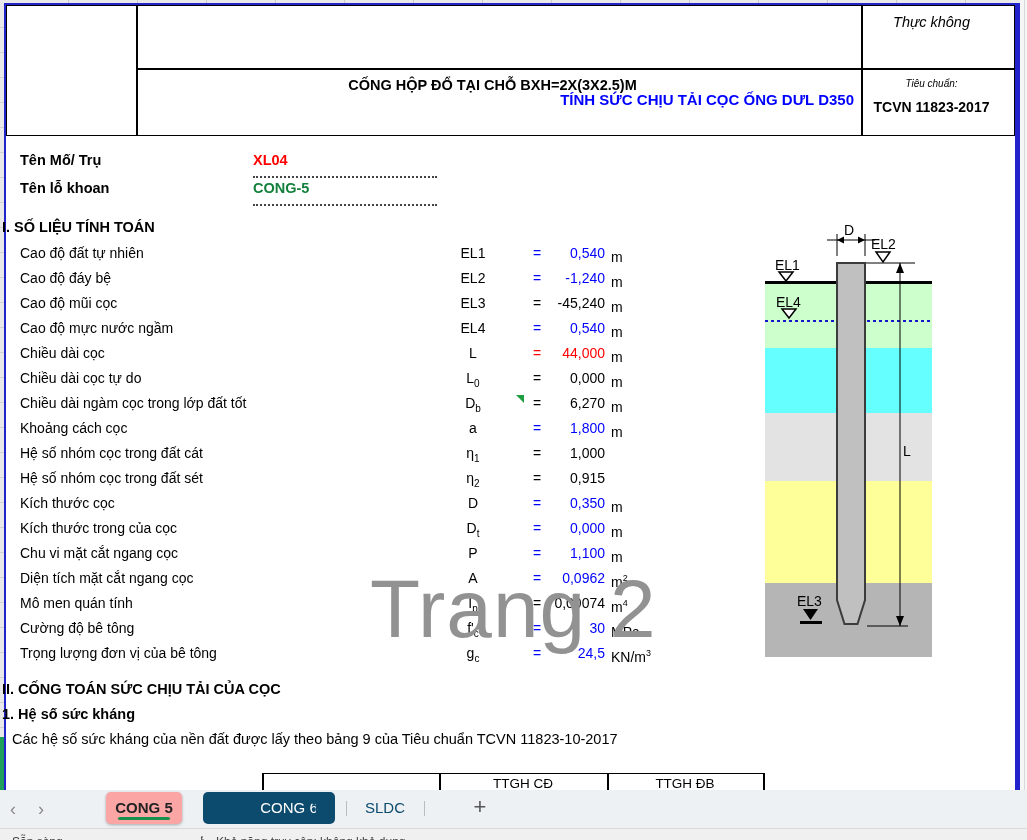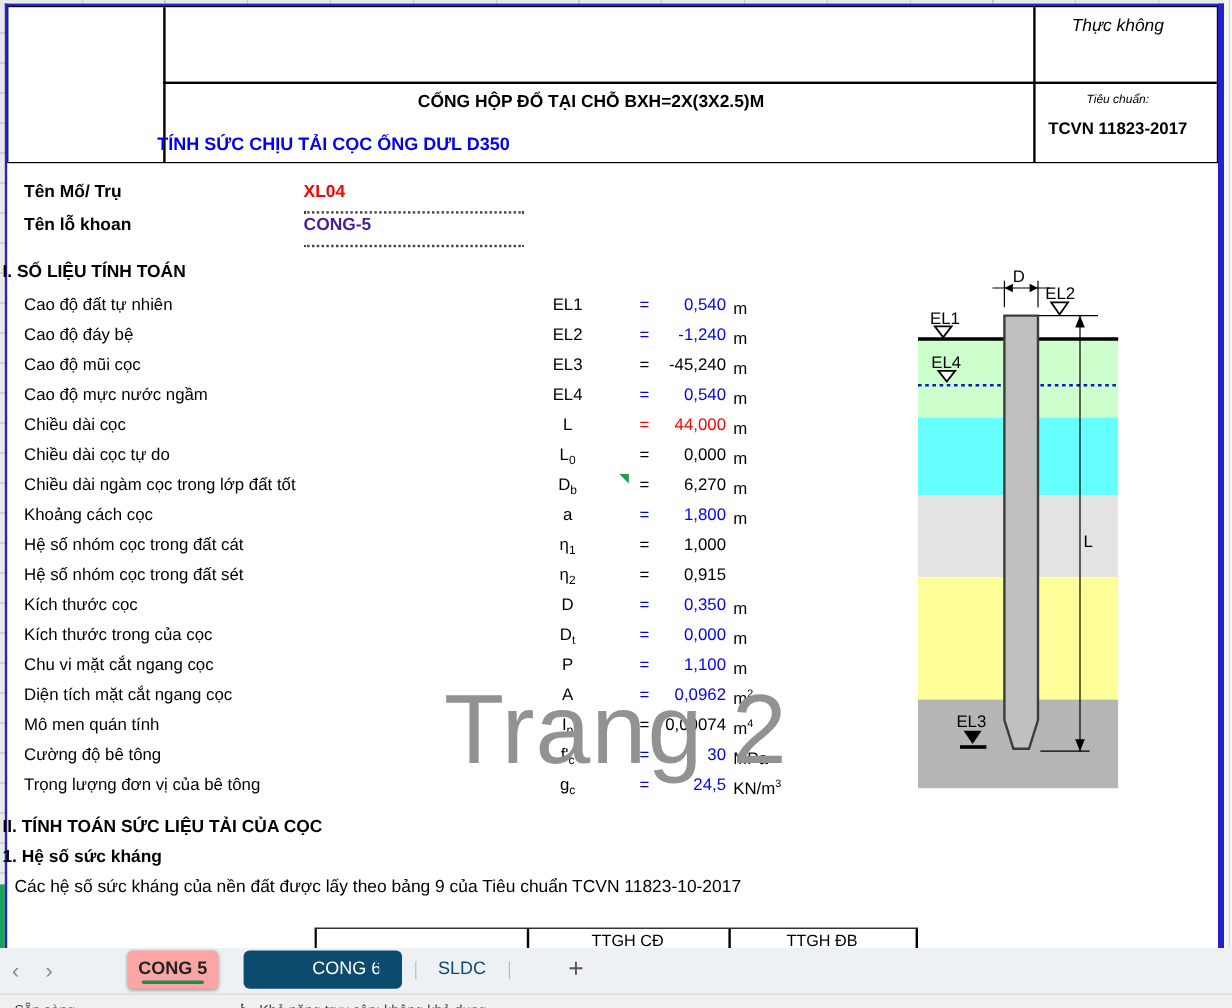--- a/index.html
+++ b/index.html
@@ -26,21 +26,21 @@
   .hdr .v2{position:absolute;left:854px;top:0;width:1.5px;height:100%;background:#000;}
   .hdr .h1{position:absolute;left:129px;top:62px;right:0;height:1.5px;background:#000;}
   .hdr-exec{position:absolute;left:856px;top:14px;width:151px;text-align:center;
     font-style:italic;font-size:14.5px;}
   .hdr-std-label{position:absolute;left:856px;top:78px;width:151px;text-align:center;
     font-style:italic;font-size:10px;}
   .hdr-std-value{position:absolute;left:856px;top:99px;width:151px;text-align:center;
     font-weight:bold;font-size:14px;}
   .title1{position:absolute;left:131px;top:77px;width:723px;text-align:center;
     font-weight:bold;font-size:14.5px;}
-  .title2{position:absolute;left:131px;top:112px;width:723px;text-align:left;
+  .title2{position:absolute;left:131px;top:91px;width:723px;text-align:right;
     font-weight:bold;font-size:15px;}
 
   
   .info-label{position:absolute;left:20px;font-weight:bold;font-size:14.5px;}
   .info-value{position:absolute;left:253px;width:184px;font-weight:bold;font-size:14.5px;
     border-bottom:2px dotted #444;height:24px;}
 
   
   .sec-head{position:absolute;left:2px;font-weight:bold;font-size:14.5px;}
   .note{position:absolute;left:12px;font-size:14.5px;}
@@ -122,21 +122,21 @@
   </div>
   <div class="hdr-exec">Thực không</div>
   <div class="hdr-std-label">Tiêu chuẩn:</div>
   <div class="hdr-std-value">TCVN 11823-2017</div>
   <div class="title1">CỐNG HỘP ĐỔ TẠI CHỖ BXH=2X(3X2.5)M</div>
   <div class="title2" style="color:#0000ff;">TÍNH SỨC CHỊU TẢI CỌC ỐNG DƯL D350</div>
 
   <div class="info-label" style="top:152px;">Tên Mố/ Trụ</div>
   <div class="info-value" style="top:152px;color:#ff0000;">XL04</div>
   <div class="info-label" style="top:180px;">Tên lỗ khoan</div>
-  <div class="info-value" style="top:180px;color:#4c1d95;">CONG-5</div>
+  <div class="info-value" style="top:180px;color:#15803d;">CONG-5</div>
 
   <div class="sec-head" style="top:219px;">I. SỐ LIỆU TÍNH TOÁN</div>
 
   <div id="param-rows">
     <div class="param-row c-blue">
       <span class="row-label">Cao độ đất tự nhiên</span>
       <span class="row-sym"><span class="row-sym-base">EL1</span><sub class="row-sym-sub"></sub></span>
       <span class="row-eq">=</span>
       <span class="row-val">0,540</span>
       <span class="row-unit"><span class="row-unit-base">m</span><sup class="row-unit-sup"></sup></span>
@@ -321,21 +321,21 @@
     <line x1="102" y1="402" x2="143" y2="402" stroke="#000" stroke-width="1"></line>
     <text x="138" y="232">L</text>
 
     <text x="32" y="382">EL3</text>
     <path d="M38 385 H53 L45.5 396 Z" fill="#000"></path>
     <line x1="35" y1="398.5" x2="57" y2="398.5" stroke="#000" stroke-width="3"></line>
   </svg>
 
   <div class="watermark">Trang 2</div>
 
-  <div class="sec-head" style="top:681px;">II. TÍNH TOÁN SỨC LIỆU TẢI CỦA CỌC</div>
+  <div class="sec-head" style="top:681px;">II. CỐNG TOÁN SỨC CHỊU TẢI CỦA CỌC</div>
   <div class="sec-head" style="top:706px;">1. Hệ số sức kháng</div>
   <div class="note" style="top:731px;">Các hệ số sức kháng của nền đất được lấy theo bảng 9 của Tiêu chuẩn TCVN 11823-10-2017</div>
 
   <div class="ptable">
     <div class="pv" style="left:0;"></div>
     <div class="pv" style="left:177px;"></div>
     <div class="pv" style="left:345px;"></div>
     <div class="pv" style="left:501px;"></div>
     <div class="pc" style="left:177px;width:168px;">TTGH CĐ</div>
     <div class="pc" style="left:345px;width:156px;">TTGH ĐB</div>

